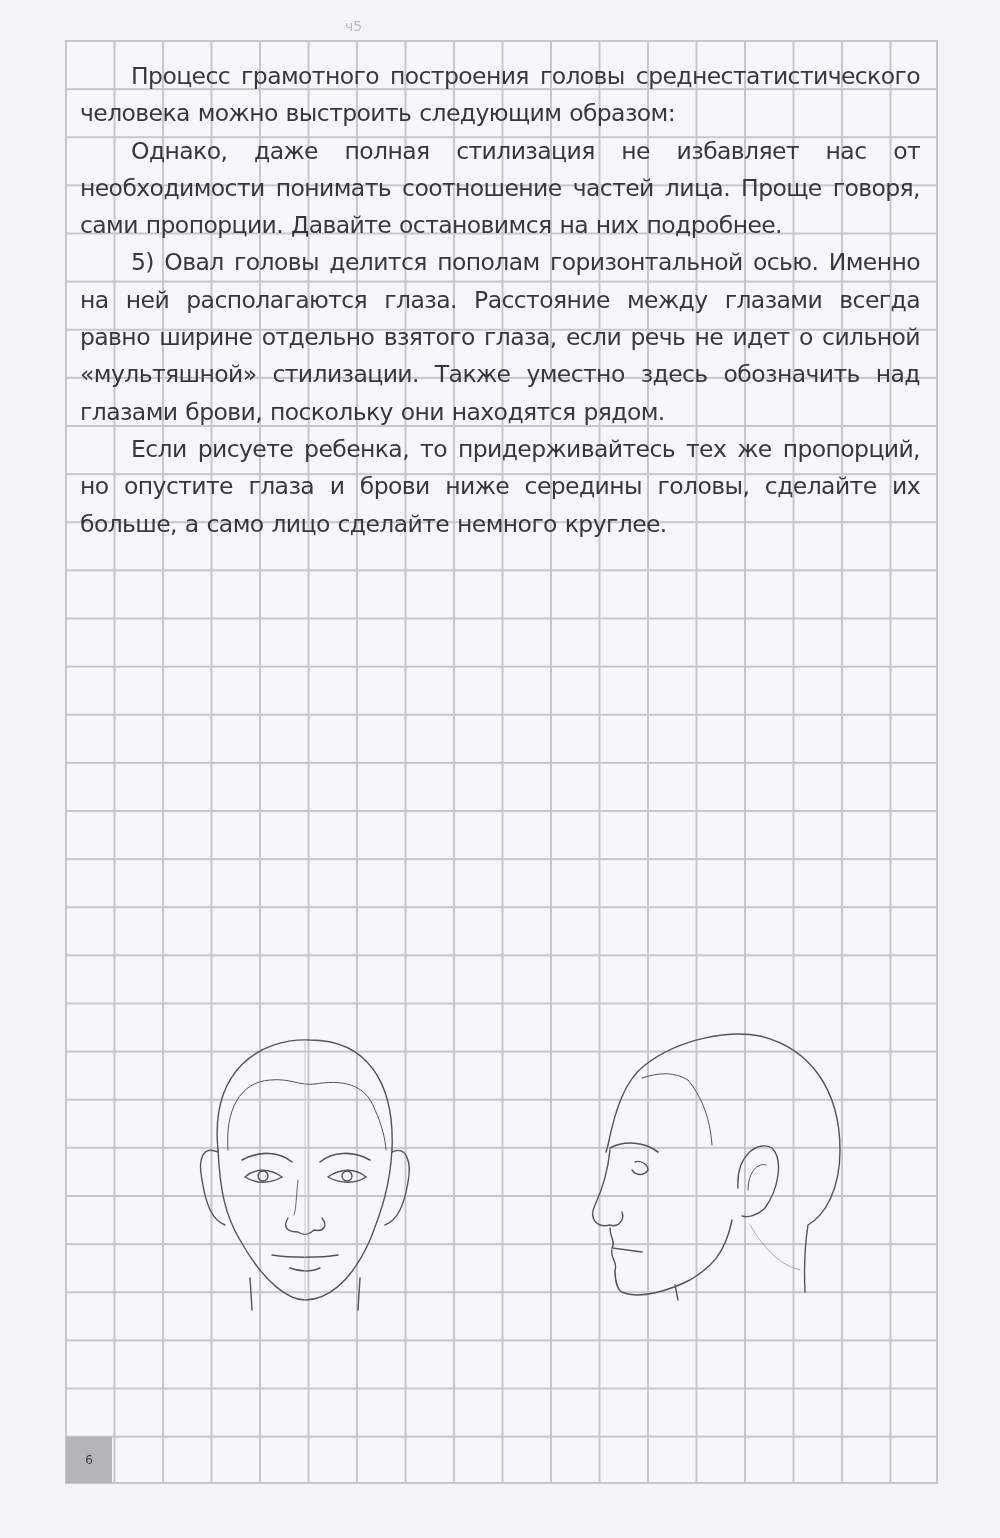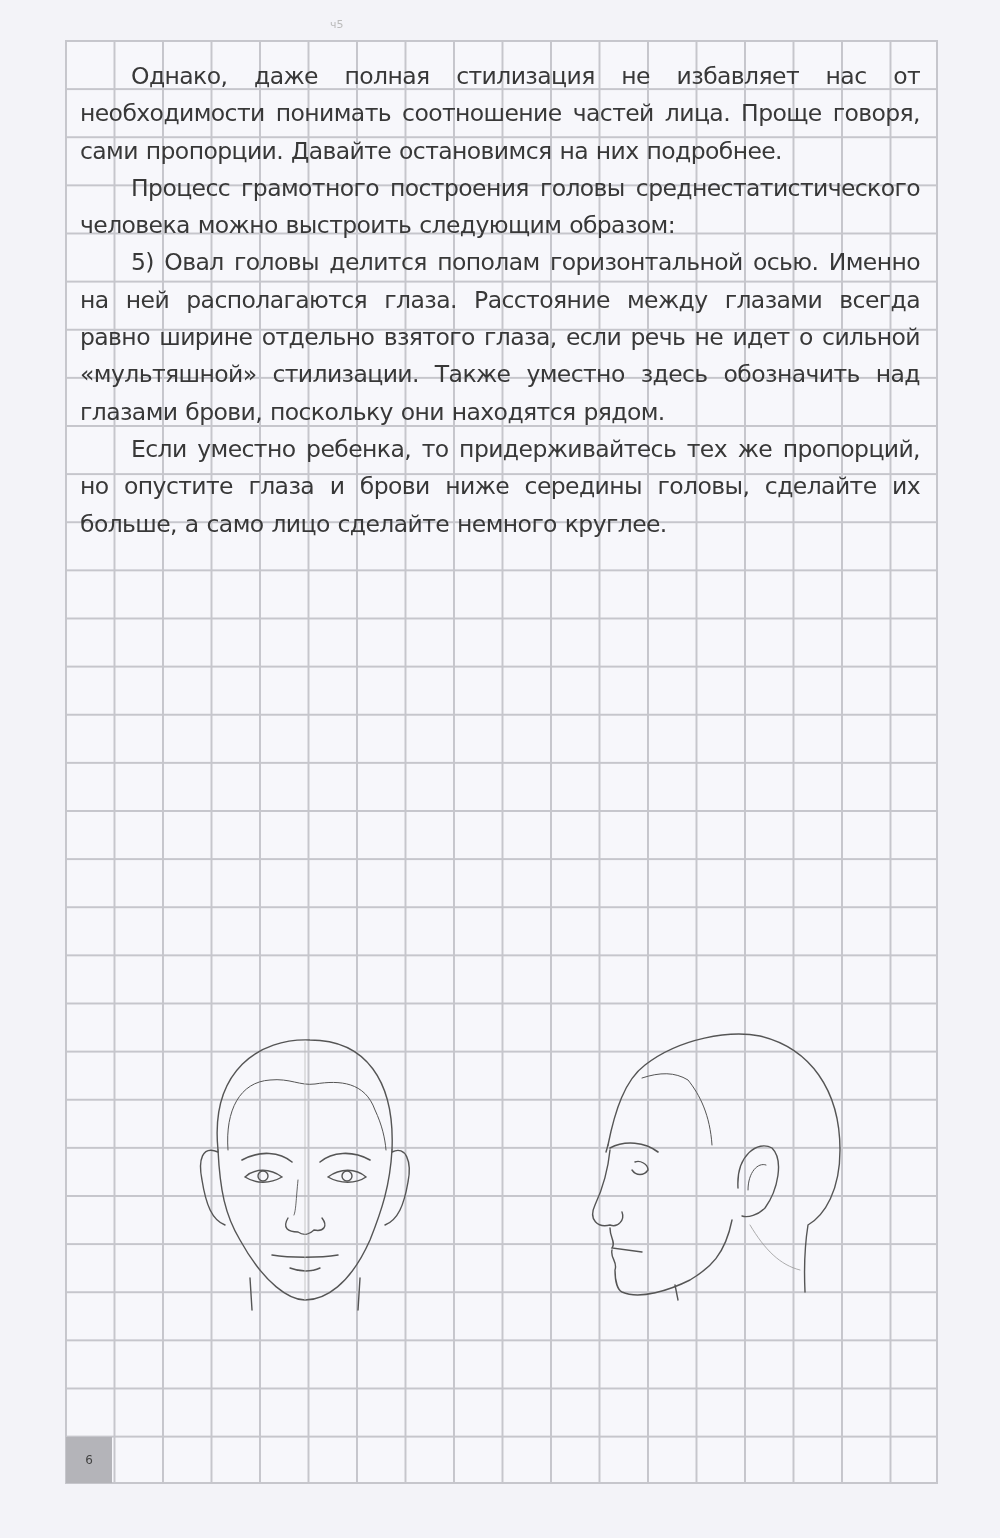--- a/index.html
+++ b/index.html
@@ -45,36 +45,36 @@
     background: #b4b4b9;
     color: #444;
     font-size: 12px;
     display: flex; align-items: center; justify-content: center;
   }
   .illustration {
     position: absolute;
   }
   .illustration svg { display: block; }
   .top-mark {
-    position: absolute; left: 330px; top: 18px;
-    font-size: 11px; color: #bbb; text-align: center;
+    position: absolute; left: 345px; top: 18px;
+    font-size: 14px; color: #bbb; text-align: center;
   }
 </style>
 </head>
 <body>
 
 <div class="grid"></div>
 
 <div class="top-mark">ч5</div>
 
 <div class="text-block">
+  <p class="para">Процесс грамотного построения головы среднестатистического человека можно выстроить следующим образом:</p>
   <p class="para">Однако, даже полная стилизация не избавляет нас от необходимости понимать соотношение частей лица. Проще говоря, сами пропорции. Давайте остановимся на них подробнее.</p>
-  <p class="para">Процесс грамотного построения головы среднестатистического человека можно выстроить следующим образом:</p>
   <p class="para">5) Овал головы делится пополам горизонтальной осью. Именно на ней располагаются глаза. Расстояние между глазами всегда равно ширине отдельно взятого глаза, если речь не идет о сильной «мультяшной» стилизации. Также уместно здесь обозначить над глазами брови, поскольку они находятся рядом.</p>
-  <p class="para">Если уместно ребенка, то придерживайтесь тех же пропорций, но опустите глаза и брови ниже середины головы, сделайте их больше, а само лицо сделайте немного круглее.</p>
+  <p class="para">Если рисуете ребенка, то придерживайтесь тех же пропорций, но опустите глаза и брови ниже середины головы, сделайте их больше, а само лицо сделайте немного круглее.</p>
 </div>
 
 <div class="illustration" style="left:170px; top:1000px; width:300px; height:330px;">
   <svg width="300" height="330" viewBox="0 0 300 330" fill="none" stroke="#555" stroke-width="1.4" stroke-linecap="round">
 
     <path d="M48 150 C40 70 90 38 140 40 C195 40 225 80 222 150"></path>
 
     <path d="M58 150 C55 110 70 82 100 80 C120 78 130 86 145 84 C170 80 195 82 205 110 C212 125 215 138 216 150" stroke-width="1"></path>
 
     <path d="M48 150 C50 190 55 215 70 240 C95 285 120 300 135 300 C155 300 180 285 200 240 C212 210 220 185 222 150"></path>

